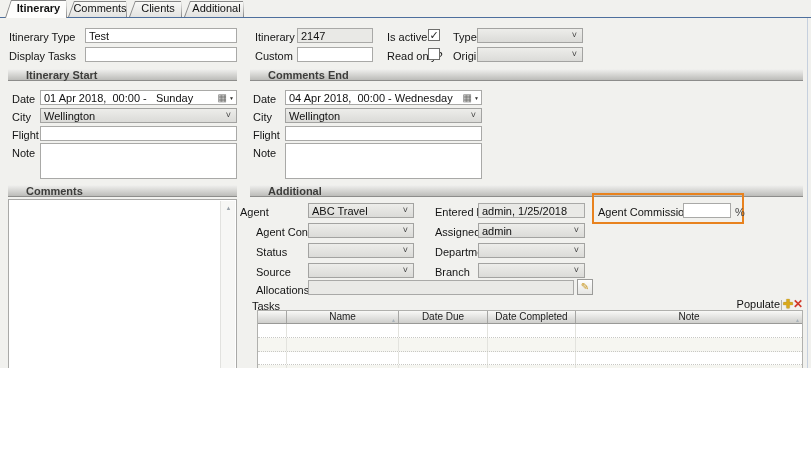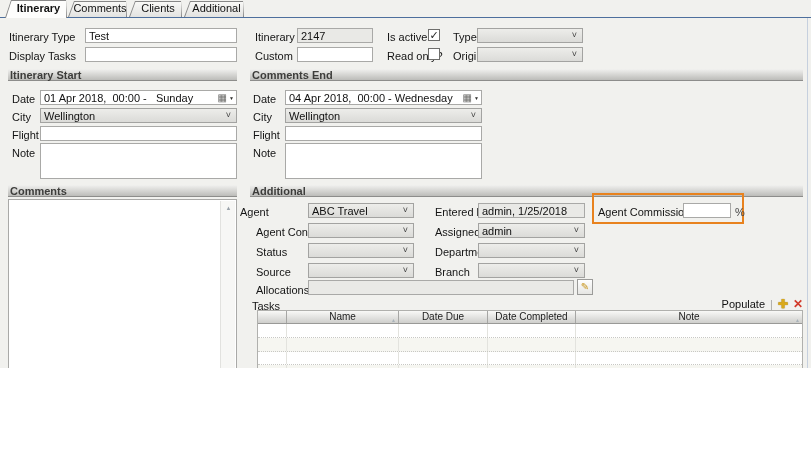--- a/index.html
+++ b/index.html
@@ -36,21 +36,21 @@
     background:linear-gradient(#ededea,#dbdbd8); display:flex; align-items:center; cursor:default; }
   .dd .val { flex:1; padding:0 3px; font-size:11px; color:#111;
     overflow:hidden; white-space:nowrap; }
   .dd .chev { width:15px; text-align:center; font-size:9px; color:#3b3b3b; line-height:13px; }
   .cb { position:absolute; width:12px; height:12px; background:#fff; border:1px solid #6e6e6c;
     font-size:11px; line-height:10px; text-align:center; color:#1d1d1d; cursor:default; }
   textarea.ta { position:absolute; border:1px solid #a9a9a7; background:#fff; resize:none;
     font:11px "Liberation Sans",sans-serif; padding:2px; outline:none; }
   .hdrbar { position:absolute; height:12px; background:linear-gradient(#f1f1ef,#bcbcb9);
     border-bottom:1px solid #8d8d8b; font-weight:bold; font-size:11px; color:#3d3d3b;
-    line-height:12px; padding-left:2px; }
+    line-height:12px; padding-left:18px; }
   
   .dateed { position:absolute; height:15px; border:1px solid #a9a9a7; background:#fff;
     display:flex; align-items:center; }
   .dateed input { flex:1; border:none; background:transparent; outline:none;
     font:11px "Liberation Sans",sans-serif; padding:0 3px; color:#111; }
   .dateed .calbtn { width:22px; height:13px; display:flex; align-items:center;
     justify-content:flex-end; padding-right:2px; cursor:default; }
   .cal-glyph { font-size:10px; line-height:10px; color:#6a6a68; }
   .cal-arrow { font-size:5px; color:#2e2e2c; margin-left:2px; }
   
@@ -62,21 +62,21 @@
   
   .hl-box { position:absolute; border:2px solid var(--orange,#e8821e); background:transparent; }
   .pct { position:absolute; font-size:11px; color:#444; }
   
   .editbtn { position:absolute; width:16px; height:16px; border:1px solid #9b9b99;
     background:linear-gradient(#fefefe,#e6e6e3); display:flex; align-items:center;
     justify-content:center; cursor:default; }
   .editbtn .pencil { font-size:10px; color:#c8961e; transform:rotate(0deg); line-height:10px; }
   
   .populate-strip { position:absolute; top:297px; left:660px; width:143px; height:13px;
-    display:flex; align-items:flex-end; justify-content:flex-end; gap:5px; }
+    display:flex; align-items:flex-end; justify-content:flex-end; }
   .populate-link { font-size:11px; color:#111; cursor:default; }
   .pp-sep { color:#a9a9a7; font-size:11px; }
   .plus-ic { color:var(--gold,#d9a91c); font-size:12px; font-weight:bold; line-height:12px;
     text-shadow:0 0 1px #8a6d1a; cursor:default; }
   .x-ic { color:var(--red,#d23a2a); font-size:12px; font-weight:bold; line-height:12px; cursor:default; }
   
   .tbl { position:absolute; left:257px; top:310px; width:546px; height:152px;
     border:1px solid #b0b0ad; background:#fff; display:flex; flex-direction:column; }
   .thead { display:flex; height:13px; background:linear-gradient(#f9f9f7,#cfcfcc);
     border-bottom:1px solid #999997; flex:none; }

